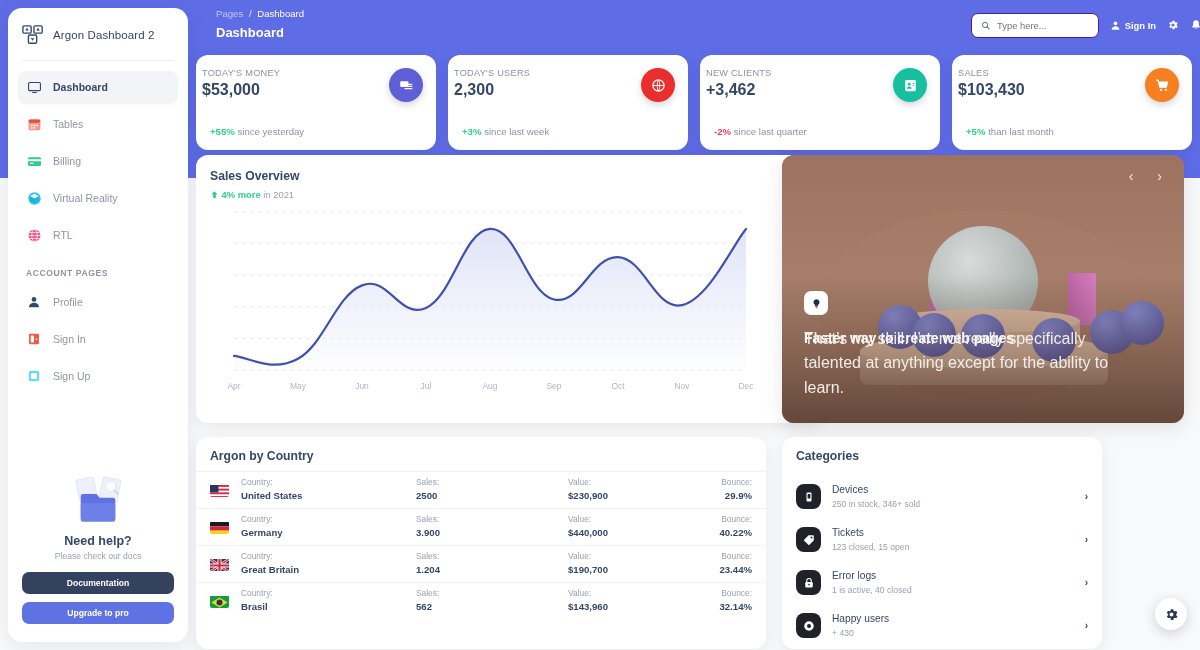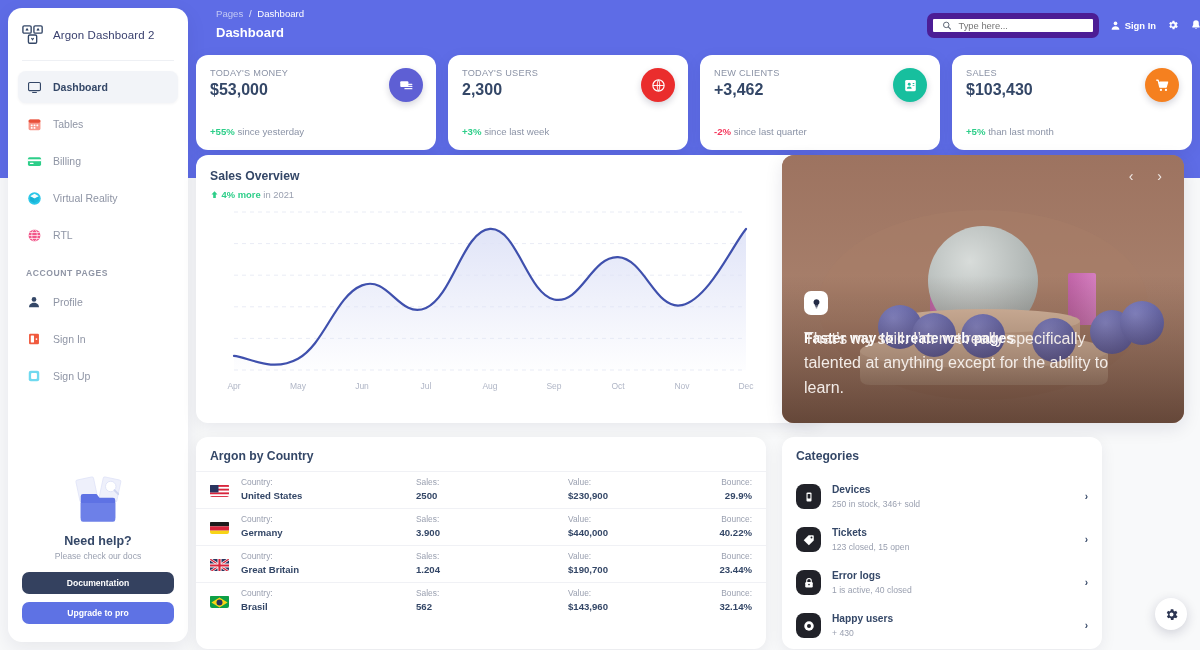--- a/index.html
+++ b/index.html
@@ -72,36 +72,36 @@
   }
   .crumbs { line-height: 1.35; }
   .crumb-row { font-size: 9.6px; color: #c3c9f5; }
   .crumb-row .cur { color:#ffffff; }
   .crumb-row .sep { color:#dfe3fb; margin: 0 3px; }
   .page-title { font-size: 13px; font-weight: 700; color:#ffffff; margin-top: 3px; }
 
   .topright { display:flex; align-items:center; gap: 11px; }
   .search {
     display:flex; align-items:center; gap:7px;
-    background:#fff; border-radius: 7px; height: 25px; width: 172px;
-    padding: 0 9px; border: 6px solid #4c1d95;
+    background:#fff; border-radius: 7px; height: 25px; width: 128px;
+    padding: 0 9px; border: 1px solid #4c1d95;
   }
   .search input {
     border:none; outline:none; font-size: 9.4px; color:#adb5bd; width:100%;
     font-family: "Liberation Sans", sans-serif; background: transparent;
   }
   .signin { display:flex; align-items:center; gap:4px; color:#fff; font-size:9.4px; font-weight:600; cursor:pointer;}
   .ticon { cursor:pointer; display:flex; align-items:center; }
 
   
   .stats { position:absolute; left:196px; top:55px; width: 996px; display:flex; gap:12px; }
   .stat {
     flex: 1; background:#fff; border-radius: 12px; height: 95px;
     box-shadow: 0 4px 16px rgba(20,20,60,.07);
-    padding: 13px 14px; position: relative;
+    padding: 13px 6px; position: relative;
   }
   .stat-label { font-size: 9.2px; color:#8b93a6; letter-spacing:.25px; }
   .stat-value { font-size: 16px; font-weight: 700; color:#344767; margin-top: 3px; }
   .stat-delta { font-size: 9.6px; color:#8b93a6; position:absolute; bottom: 13px; left:14px; }
   .stat-delta b { font-weight:700; }
   .up { color:#2dce89; } .down { color:#f5365c; }
   .stat-ico {
     position:absolute; right:13px; top:13px; width:34px; height:34px; border-radius:50%;
     display:flex; align-items:center; justify-content:center;
     box-shadow: 0 3px 7px rgba(20,20,60,.18);
@@ -156,21 +156,21 @@
     background:#fff; border-radius:12px; box-shadow: 0 4px 16px rgba(20,20,60,.07);
     padding: 12px 14px 0 14px; overflow:hidden;
   }
   .cat-title { font-size:12.2px; color:#344767; font-weight:600; margin-bottom: 12px; }
   .cat-row { display:flex; align-items:center; height: 43px; }
   .cat-ico {
     width: 25px; height:25px; border-radius:8px; background:#212229; flex:none;
     display:flex; align-items:center; justify-content:center; margin-right: 11px;
   }
   .cat-txt { flex:1; line-height:1.4; }
-  .cat-name { font-size: 10.2px; color:#344767; font-weight:700; }
+  .cat-name { font-size: 10.2px; color:#344767; font-weight:400; }
   .cat-desc { font-size: 8.6px; color:#9aa0b0; margin-top: 1px; }
   .cat-arrow { color:#344767; font-size: 10px; font-weight:700; cursor:pointer; }
 
   
   .fab {
     position:absolute; right: 13px; bottom: 20px; width: 32px; height:32px; border-radius:50%;
     background:#fff; box-shadow: 0 3px 12px rgba(20,20,60,.18);
     display:flex; align-items:center; justify-content:center; cursor:pointer; z-index: 20;
   }
 </style>

